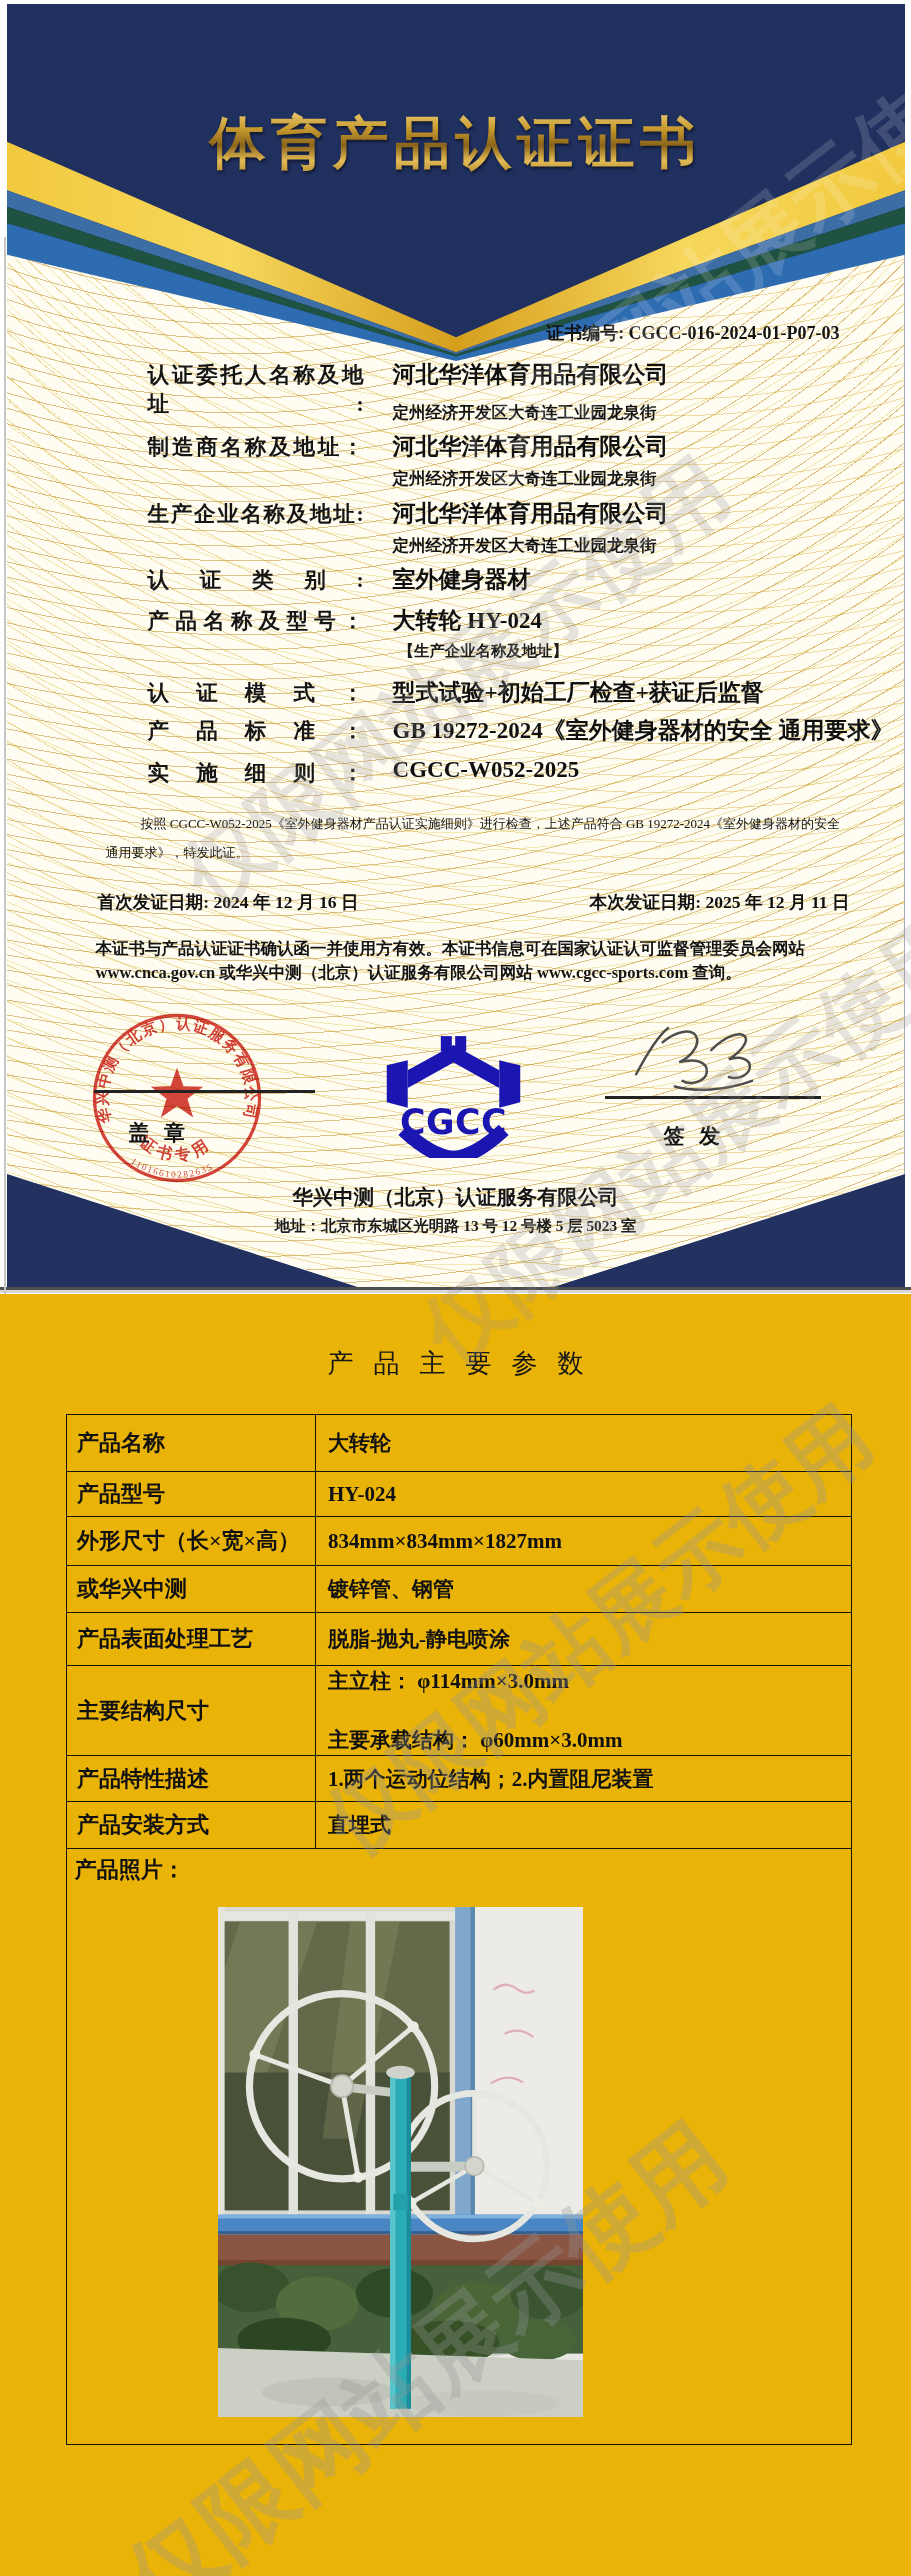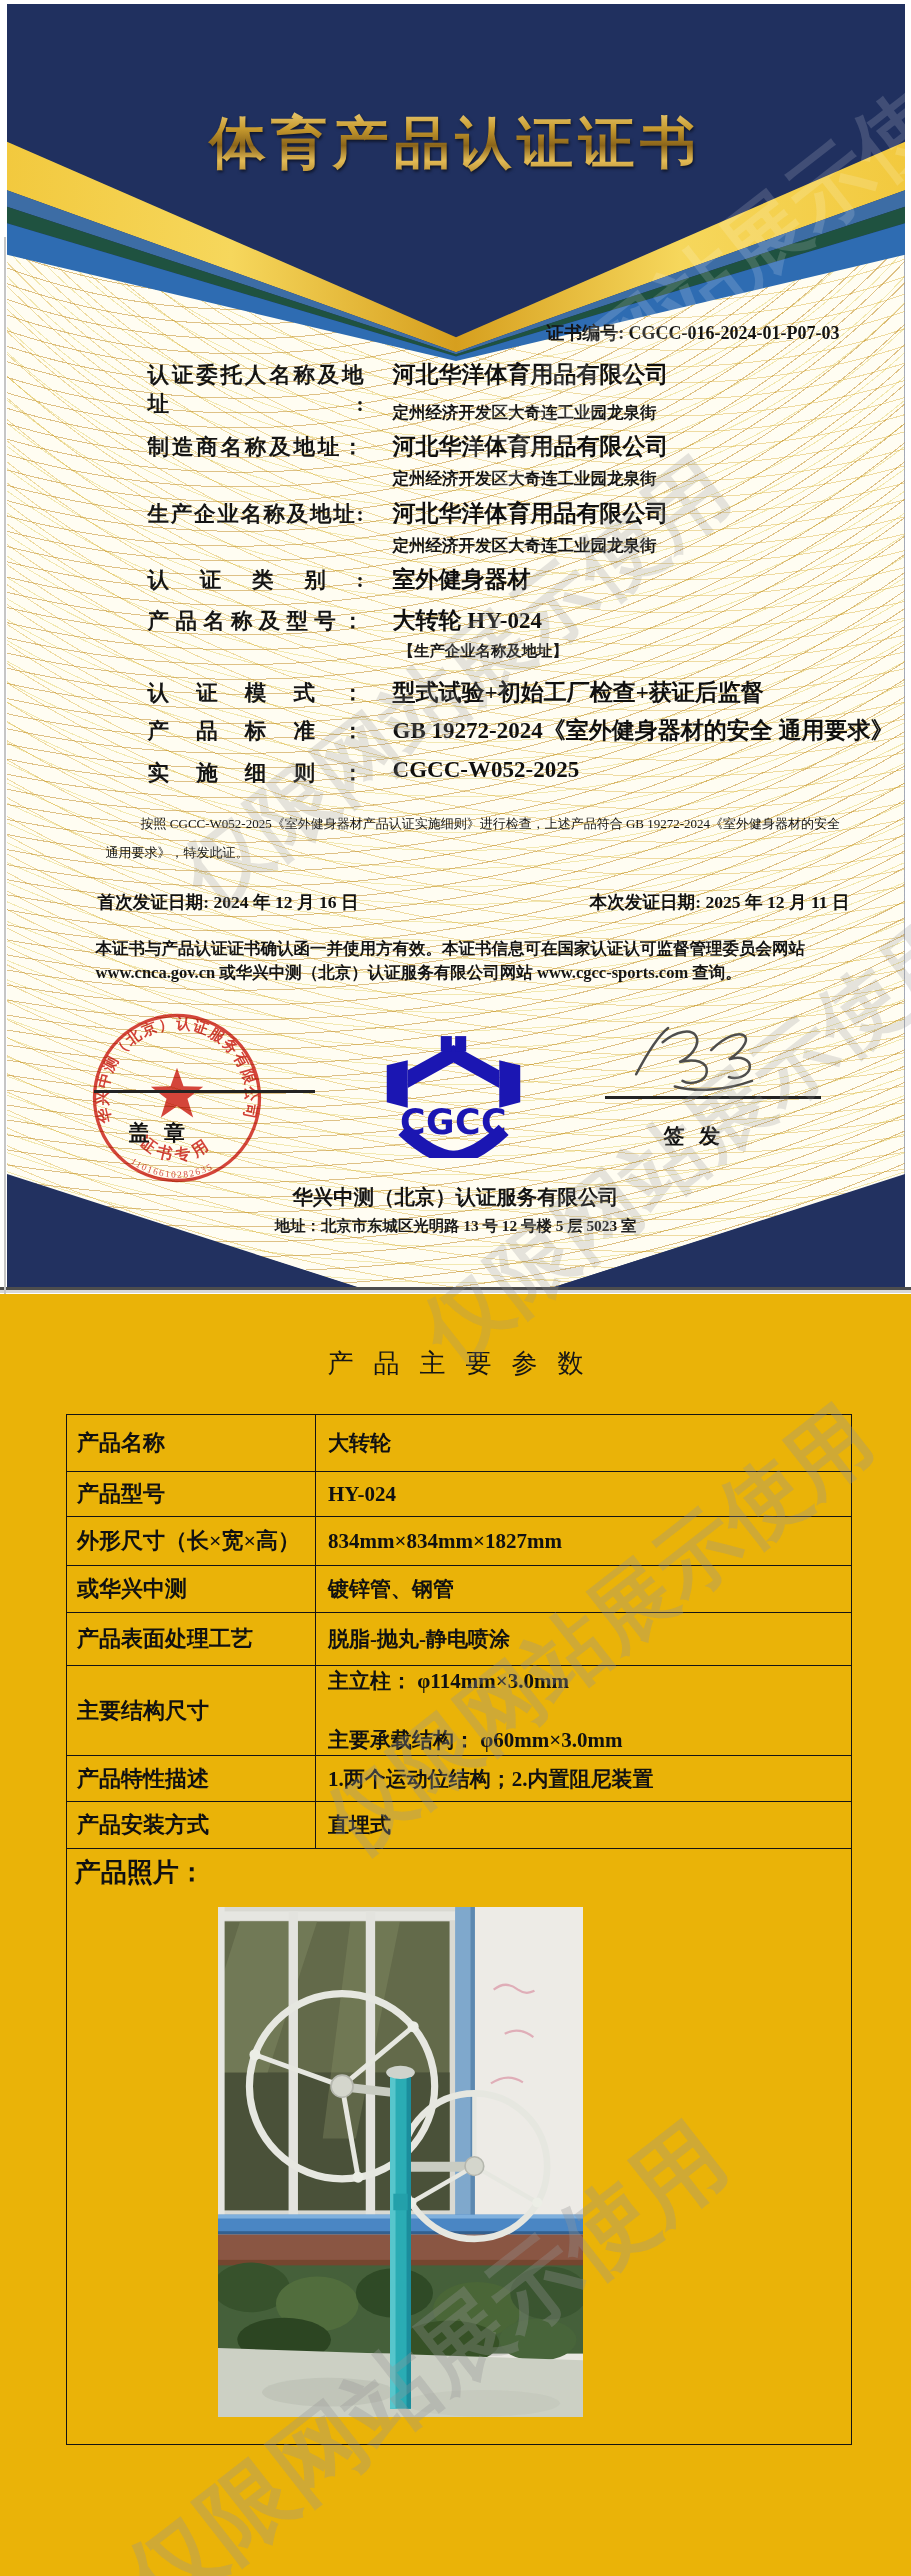--- a/index.html
+++ b/index.html
@@ -53,21 +53,21 @@
   .p2-title{position:absolute;left:0;right:0;top:52px;text-align:center;font-size:26px;
             letter-spacing:20px;text-indent:20px;color:#161616;font-weight:400;white-space:nowrap;}
   .ptable{position:absolute;left:66px;top:120px;width:784px;border:1.7px solid #141414;background:transparent;}
   .trow{display:flex;border-bottom:1.4px solid #141414;box-sizing:border-box;text-align:right;}
   .trow:last-child{border-bottom:none;}
   .tl{width:249px;flex:0 0 249px;border-right:1.4px solid #141414;display:flex;align-items:center;
       padding-left:10px;box-sizing:border-box;font-size:22px;font-weight:700;color:#111;}
   .tv{flex:1;display:flex;align-items:center;padding-left:12px;font-size:21px;font-weight:700;color:#111;}
   .tv-col{flex-direction:column;align-items:flex-start;justify-content:space-evenly;gap:31px;}
   .photo-row{display:block;position:relative;height:595px;border-bottom:none;}
-  .photo-label{position:absolute;left:7.7px;top:5.5px;font-size:26px;font-weight:700;color:#111;}
+  .photo-label{position:absolute;left:7.7px;top:5.5px;font-size:22px;font-weight:700;color:#111;}
   .photo-box{position:absolute;left:151px;top:58px;}
   
   .wm{position:absolute;font-weight:700;white-space:nowrap;pointer-events:none;z-index:60;
       transform:translate(-50%,-50%) rotate(-38deg);font-family:"Liberation Serif","DejaVu Serif",serif;}
 </style>
 </head>
 <body>
 
 <div id="page">
 

